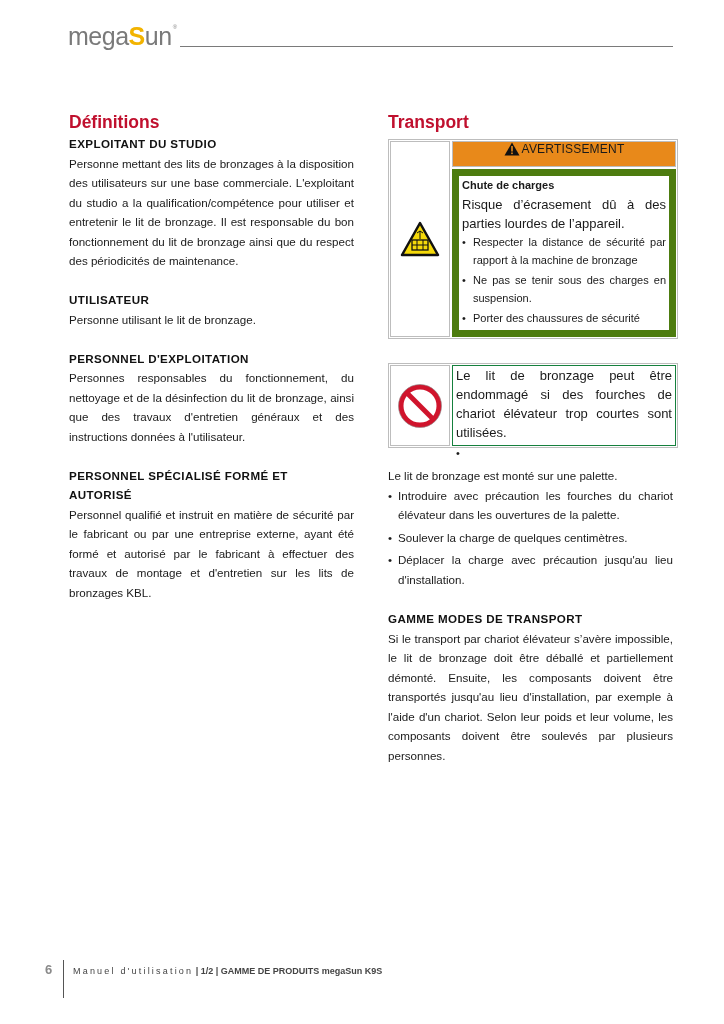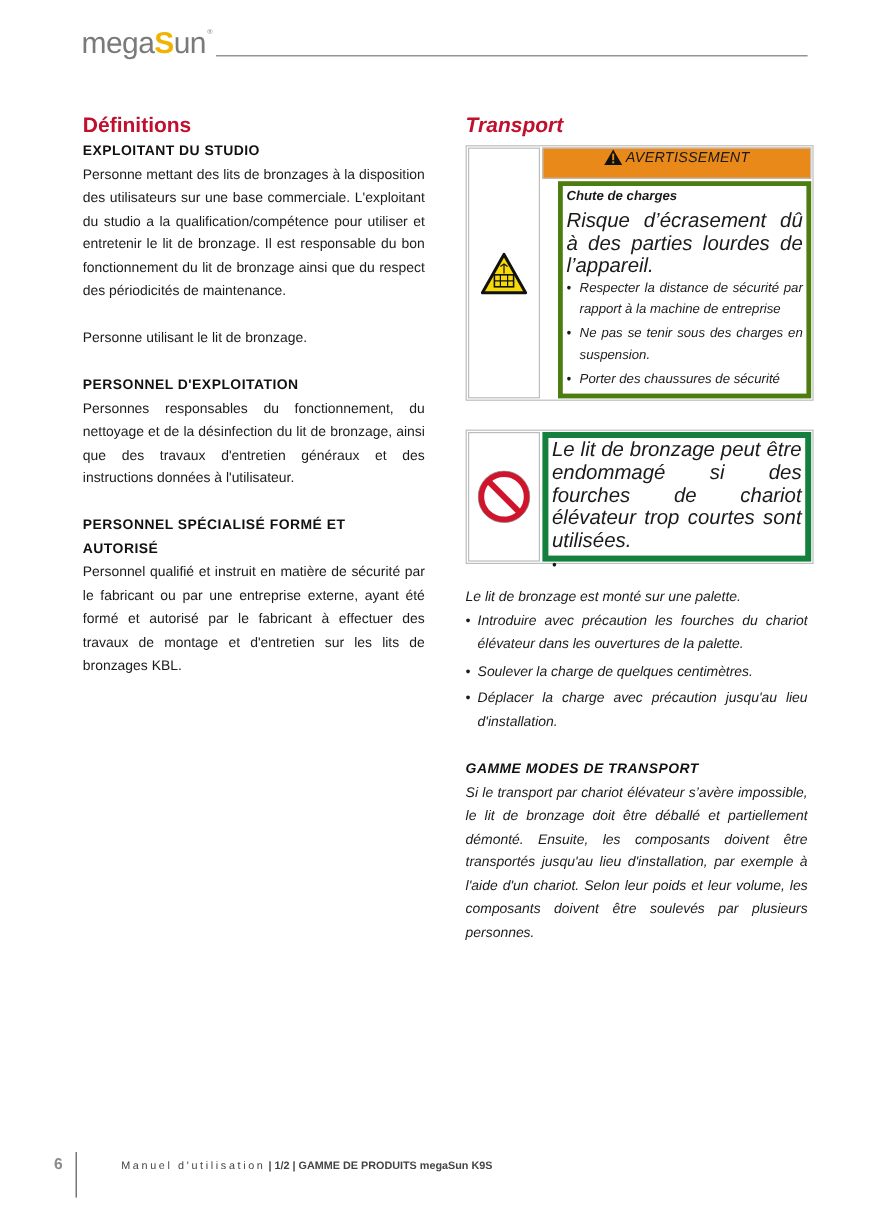--- a/index.html
+++ b/index.html
@@ -7,77 +7,78 @@
          font-family: "Liberation Sans", sans-serif; color: #1a1a1a; }
 
   
   .logo { position: absolute; left: 68px; top: 22px; font-size: 25px; letter-spacing: -0.5px;
           color: #7a7a7a; font-family: "Liberation Sans", sans-serif; }
   .logo .sun-s { color: #f2b300; font-weight: bold; }
   .logo .reg { position: absolute; font-size: 6px; top: 2px; right: -5px; color: #888; }
   .header-rule { position: absolute; left: 180px; top: 46px; width: 493px; height: 1px; background: #7a7a7a; }
 
   
-  .col { position: absolute; top: 92px; width: 285px; }
+  .col { position: absolute; top: 110px; width: 285px; }
   .col-left { left: 69px; }
-  .col-right { left: 388px; font-style: italic; }
+  .col-right { left: 388px; }
 
   .h1 { color: #c0102e; font-weight: bold; font-size: 17.5px; margin: 0; line-height: 24px; }
   .h2 { font-weight: bold; font-size: 11.6px; letter-spacing: 0.4px; margin: 0; line-height: 19.5px; color: #111; }
   .p { font-size: 11.6px; line-height: 19.5px; margin: 0; text-align: justify; color: #1a1a1a; }
   .gap { height: 19.5px; }
 
   
   .warn-table { border: 1px solid #bdbdbd; border-collapse: separate; width: 286px; margin-top: 5px; padding: 1px; }
   .warn-inner { display: flex; }
   .warn-icon-cell { width: 58px; border: 1px solid #bdbdbd; margin-right: 2px; display: flex; align-items: center; justify-content: center; }
   .warn-body { flex: 1; }
   .warn-banner { background: #e8891a; border: 1px solid #bdbdbd; height: 24px; display: flex; justify-content: center;
                  font-size: 12px; color: #1a1a1a; letter-spacing: 0.2px; margin-bottom: 2px; }
   .warn-banner svg { margin-right: 2px; }
-  .warn-content { border: 4px solid #4d7c0f; padding: 0 3px 1px 3px; margin-left: 13px; }
+  .warn-content { border: 7px solid #4d7c0f; padding: 0 3px 1px 3px; }
   .warn-title { font-weight: bold; font-size: 11px; line-height: 19px; margin: 0; }
-  .wp { font-size: 17px; line-height: 19px; margin: 0; text-align: justify; }
+  .wp { font-size: 13px; line-height: 19px; margin: 0; text-align: justify; }
   .bullets { list-style: none; padding: 0; margin: 0; }
   .bullets li { position: relative; padding-left: 11px; font-size: 11px; line-height: 18px; text-align: justify; margin-bottom: 2px; }
   .bullets li .dot { position: absolute; left: 0; top: 0; }
 
   .forklift-table { border: 1px solid #bdbdbd; width: 286px; margin-top: 4px; padding: 1px; display: flex; }
   .fk-icon-cell { width: 58px; border: 1px solid #bdbdbd; margin-right: 2px; display: flex; align-items: center; justify-content: center; }
-  .fk-body { flex: 1; border: 5px solid #15803d; padding: 0 3px 1px 3px; }
+  .fk-body { flex: 1; border: 1px solid #15803d; padding: 0 3px 1px 3px; }
 
   .body-bullets { list-style: none; padding: 0; margin: 0; }
   .body-bullets li { position: relative; padding-left: 10px; font-size: 11.6px; line-height: 19.5px; text-align: justify; margin-bottom: 3px; }
   .body-bullets li .dot { position: absolute; left: 0; top: 0; }
 
   
   .footer-num { position: absolute; left: 45px; top: 962px; font-size: 13px; color: #8a8a8a; font-weight: bold; }
   .footer-bar { position: absolute; left: 63px; top: 960px; width: 1px; height: 38px; background: #555; }
   .footer-text { position: absolute; left: 73px; top: 966px; font-size: 9px; color: #444; }
-  .footer-text .spaced { letter-spacing: 2.2px; margin-left: 28px; }
+  .footer-text .spaced { letter-spacing: 2.2px; }
   .footer-text .bold { font-weight: bold; letter-spacing: 0; }
 </style>
 </head>
 <body>
 
 <div class="logo">
   <span>mega</span><span class="sun-s">S</span><span>un</span><span class="reg">®</span>
 </div>
 <div class="header-rule"></div>
 
 <div class="col col-left">
   <h1 class="h1">Définitions</h1>
 
   <div>
     <h2 class="h2">EXPLOITANT DU STUDIO</h2>
     <p class="p">Personne mettant des lits de bronzages à la disposition des utilisateurs sur une base commerciale. L'exploitant du studio a la qualification/compétence pour utiliser et entretenir le lit de bronzage. Il est responsable du bon fonctionnement du lit de bronzage ainsi que du respect des périodicités de maintenance.</p>
   </div>
   <div class="gap"></div>
 
   <div>
+    <h2 class="h2">UTILISATEUR</h2>
     <p class="p">Personne utilisant le lit de bronzage.</p>
   </div>
   <div class="gap"></div>
 
   <div>
     <h2 class="h2">PERSONNEL D'EXPLOITATION</h2>
     <p class="p">Personnes responsables du fonctionnement, du nettoyage et de la désinfection du lit de bronzage, ainsi que des travaux d'entretien généraux et des instructions données à l'utilisateur.</p>
   </div>
   <div class="gap"></div>
 
@@ -109,21 +110,21 @@
             <polygon points="8,0.5 15.5,13.5 0.5,13.5" fill="#111"></polygon>
             <rect x="7.2" y="4" width="1.6" height="5.5" fill="#e8891a"></rect>
             <rect x="7.2" y="10.5" width="1.6" height="1.6" fill="#e8891a"></rect>
           </svg>
           <span>AVERTISSEMENT</span>
         </div>
         <div class="warn-content">
           <p class="warn-title">Chute de charges</p>
           <p class="wp">Risque d’écrasement dû à des parties lourdes de l’appareil.</p>
           <ul class="bullets">
-            <li><span class="dot">•</span><span>Respecter la distance de sécurité par rapport à la machine de entreprise</span></li>
+            <li><span class="dot">•</span><span>Respecter la distance de sécurité par rapport à la machine de bronzage</span></li>
             <li><span class="dot">•</span><span>Ne pas se tenir sous des charges en suspension.</span></li>
             <li><span class="dot">•</span><span>Porter des chaussures de sécurité</span></li>
           </ul>
         </div>
       </div>
     </div>
   </div>
 
   <div style="height:20px"></div>
 

